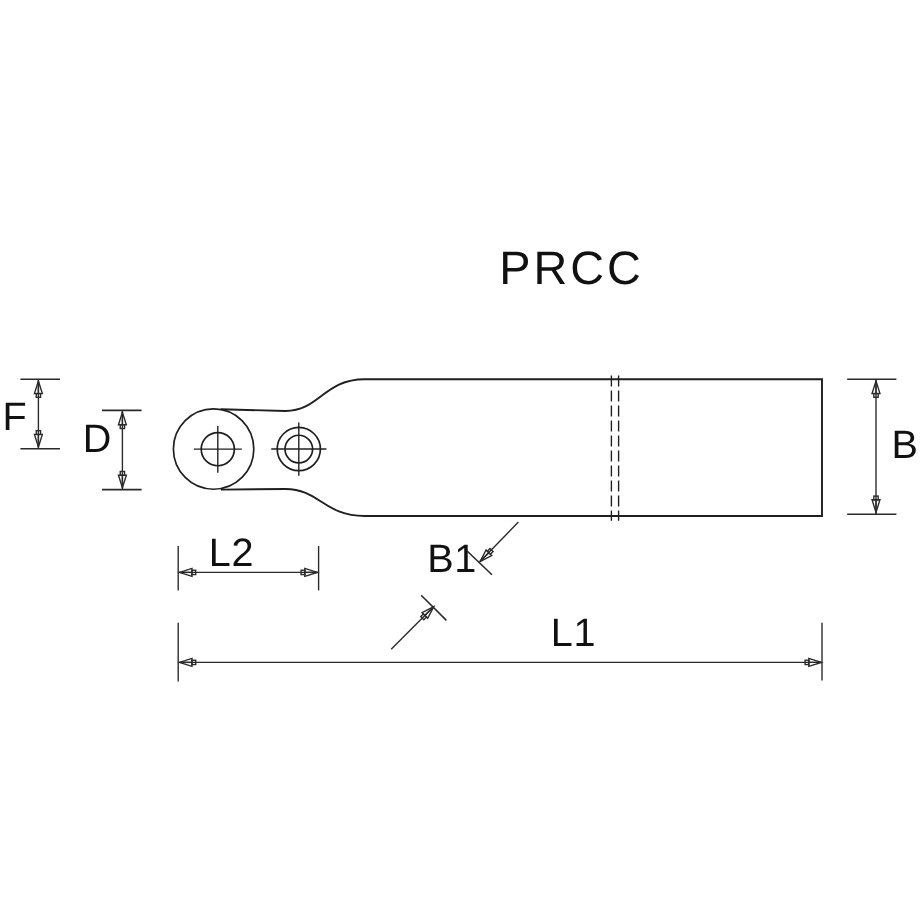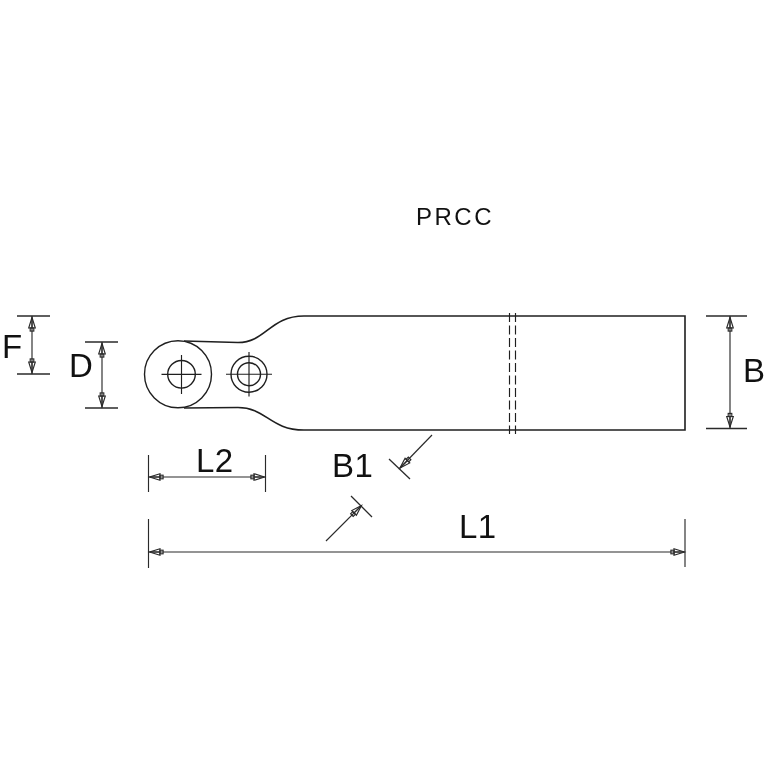--- a/index.html
+++ b/index.html
@@ -23,21 +23,21 @@
   .dim .tick{stroke-width:1.3px;}
   .lbl{
     position:absolute;
     color:var(--text);
     font-size:33px;
     line-height:1;
     white-space:nowrap;
     letter-spacing:0.5px;
   }
   .title{
-    font-size:24px;
+    font-size:39px;
     letter-spacing:2.5px;
   }
 </style>
 </head>
 <body>
 
 <div class="canvas">
 
   <svg width="767" height="767" viewBox="0 0 767 767">
     <defs>
@@ -115,17 +115,17 @@
       <line x1="361.5" y1="505.5" x2="326" y2="541"></line>
       <use href="#arr" transform="translate(400 468) rotate(135)"></use>
       <use href="#arr" transform="translate(361.5 505.5) rotate(-45)"></use>
     </g>
   </svg>
 
   <div class="lbl title" style="left:416px;top:205px;">PRCC</div>
   <div class="lbl" style="left:2px;top:330px;">F</div>
   <div class="lbl" style="left:69px;top:349px;">D</div>
   <div class="lbl" style="left:743px;top:354px;">B</div>
-  <div class="lbl" style="left:196px;top:444px;">L2</div>
-  <div class="lbl" style="left:332px;top:449px;">B1</div>
+  <div class="lbl" style="left:174px;top:444px;">L2</div>
+  <div class="lbl" style="left:356px;top:449px;">B1</div>
   <div class="lbl" style="left:459px;top:510px;">L1</div>
 
 </div>
 
 </body></html>

